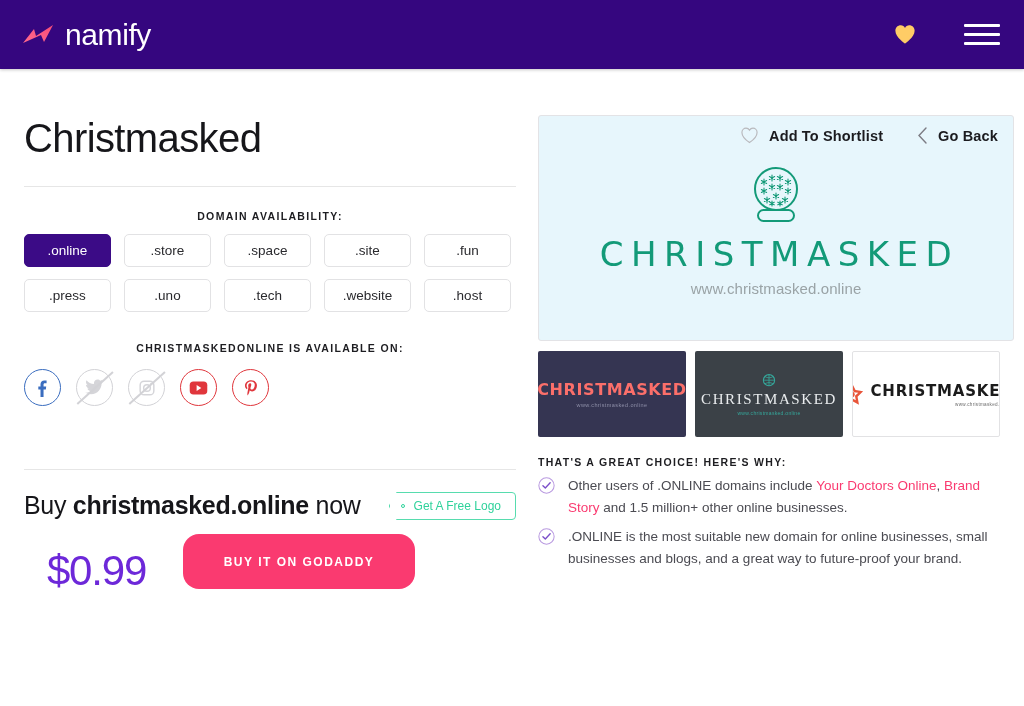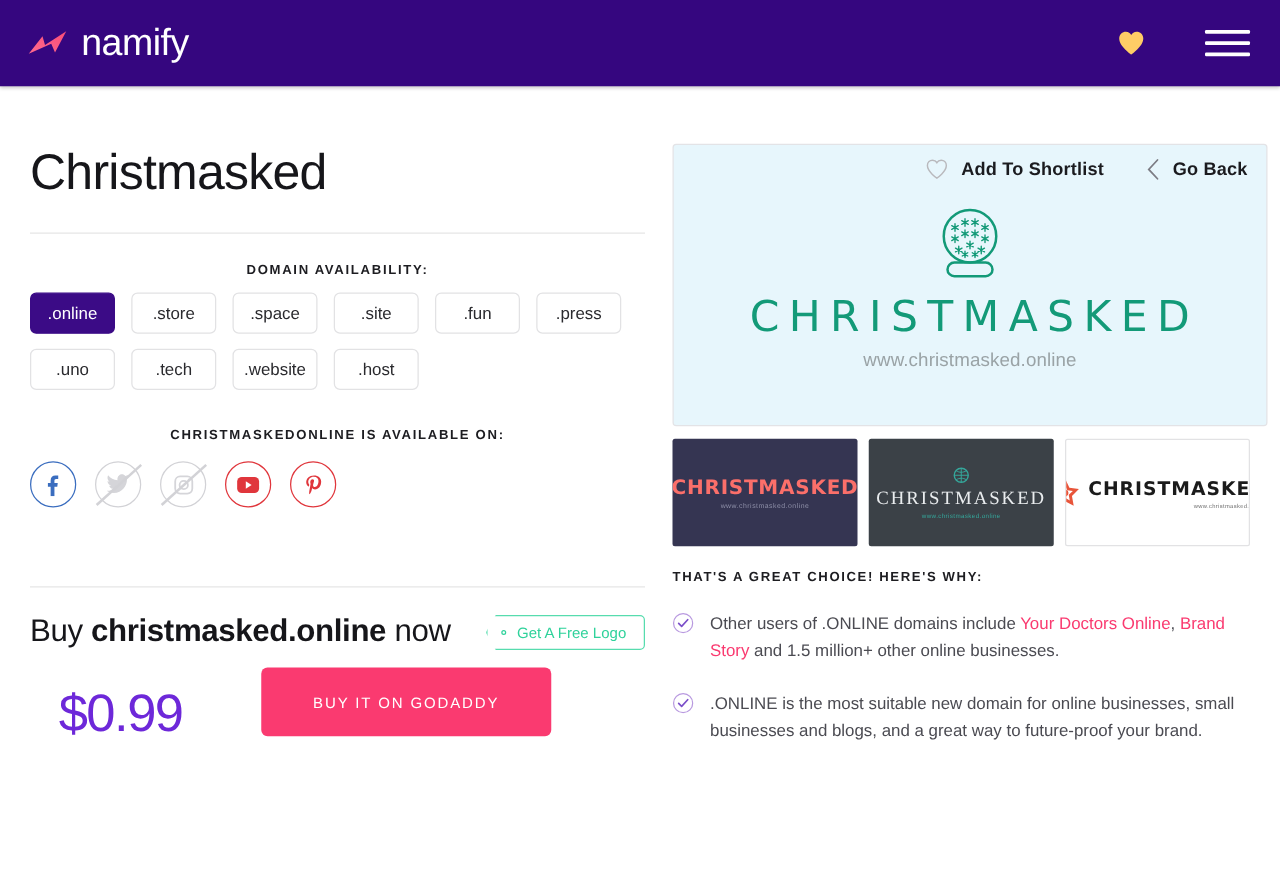--- a/index.html
+++ b/index.html
@@ -44,21 +44,21 @@
   .title-rule { border-bottom: 1px solid #e6e6e6; margin-top: 26px; }
 
   .section-label {
     font-size: 10.5px; font-weight: 700; letter-spacing: 1.35px;
     color: #1d1d21; text-transform: uppercase; margin-top: 23px; text-align: center;
   }
 
   
   .chips { display: flex; flex-wrap: wrap; gap: 12px 13px; margin-top: 12px; }
   .chip {
-    width: 68px; height: 33px;
+    width: 87px; height: 33px;
     border: 1px solid #e2e2e4; border-radius: 5px;
     background: #ffffff; color: #2a2a2e;
     font-size: 13.5px; font-family: "Liberation Sans", sans-serif;
     display: flex; align-items: center; justify-content: center;
     cursor: pointer;
   }
   .chip.active { background: #3b0b86; border-color: #3b0b86; color: #ffffff; }
 
   
   .socials { display: flex; gap: 15px; margin-top: 15px; }
@@ -103,25 +103,25 @@
   .price-block { width: 145px; }
   .price-old {
     font-size: 21px; color: #b9b9bd; text-decoration: line-through;
     letter-spacing: -0.3px;
   }
   .price-new {
     font-size: 42px; color: #6d28d9; font-weight: 400;
     letter-spacing: -1.2px; line-height: 1.05; margin-top: 2px; text-align: center;
   }
   .godaddy-btn {
-    width: 232px; height: 55px; border: none; border-radius: 5px;
+    width: 232px; height: 55px; border: none; border-radius: 16px;
     background: #fa3a70; color: #ffffff;
-    font-size: 12px; font-weight: 400; letter-spacing: 1.5px;
+    font-size: 12px; font-weight: 700; letter-spacing: 1.5px;
     font-family: "Liberation Sans", sans-serif;
-    cursor: pointer; margin-left: 40px; margin-bottom: 4px;
+    cursor: pointer; margin-left: 14px; margin-bottom: 4px;
   }
 
   
   .logo-card {
     width: 476px; height: 226px;
     background: #e7f6fc; border: 1px solid #e3e3e6; border-radius: 3px;
     display: flex; flex-direction: column;
     align-items: center; justify-content: center;
   }
   .globe { margin-bottom: 6px; }
@@ -160,21 +160,21 @@
     color: #1b1b1b; font-size: 15px; font-weight: 700; letter-spacing: 0.8px;
     font-family: "DejaVu Sans", sans-serif;
   }
   .t3 .tu { color: #6d6d6d; font-size: 4.6px; letter-spacing: 0.3px; text-align: right; margin-top: 2px; }
 
   
   .why-label {
     font-size: 10.5px; font-weight: 700; letter-spacing: 1.3px;
     color: #1d1d21; text-transform: uppercase; margin-top: 19px;
   }
-  .why-item { display: flex; gap: 13px; margin-top: 20px; }
+  .why-item { display: flex; gap: 13px; margin-top: 7px; }
   .check { flex: 0 0 auto; margin-top: 2px; }
   .why-text { font-size: 13.5px; line-height: 1.62; color: #4b4b52; }
   .why-text a { color: #fa3a70; text-decoration: none; }
 
   
   .top-actions {
     position: absolute; right: 26px; top: 127px;
     display: flex; align-items: center; gap: 34px;
   }
   .act { display: flex; align-items: center; gap: 10px; cursor: pointer; }

